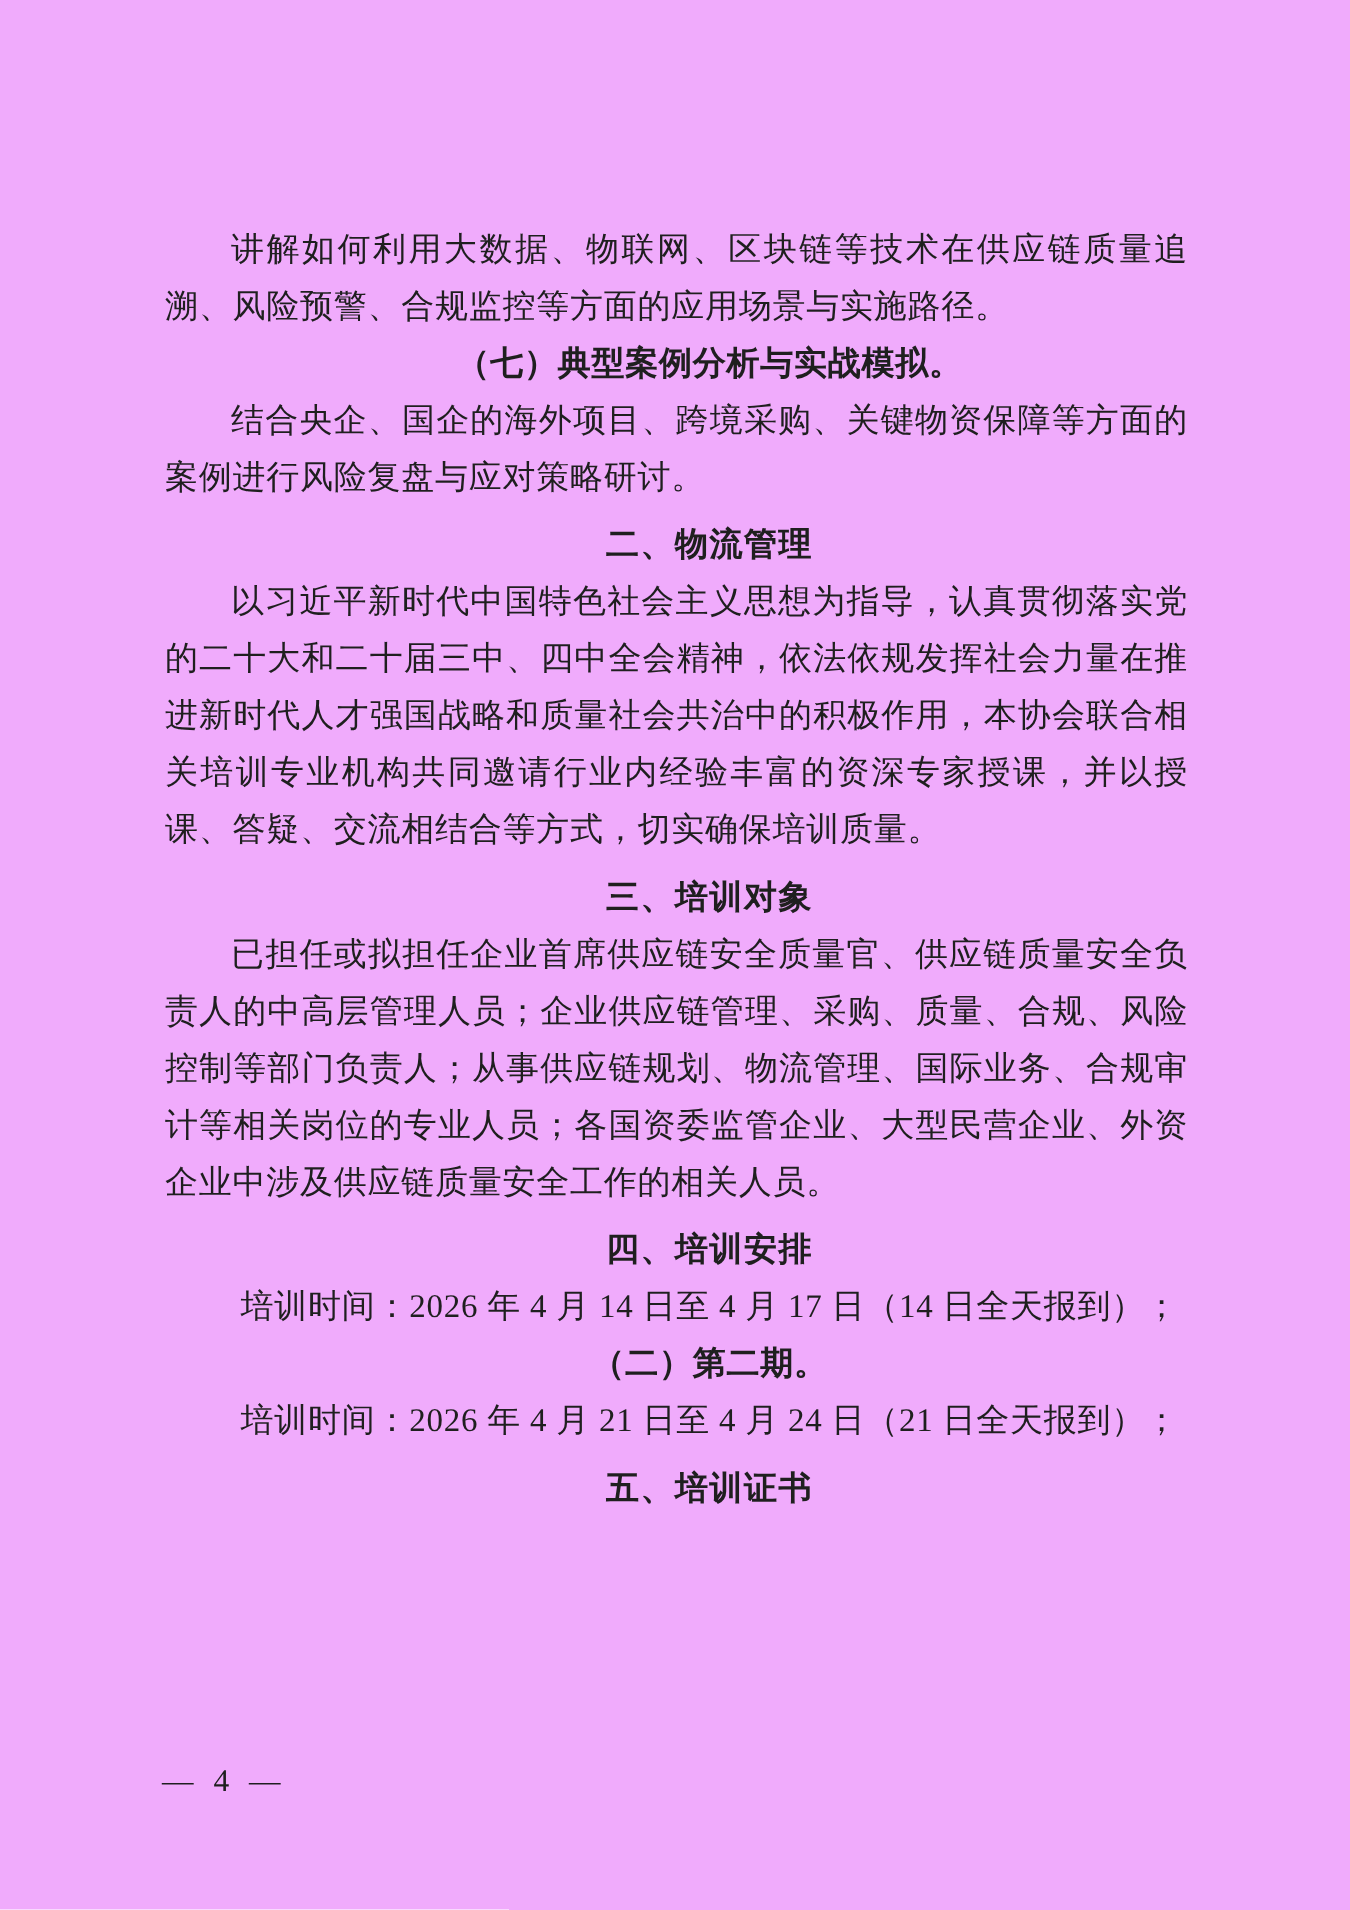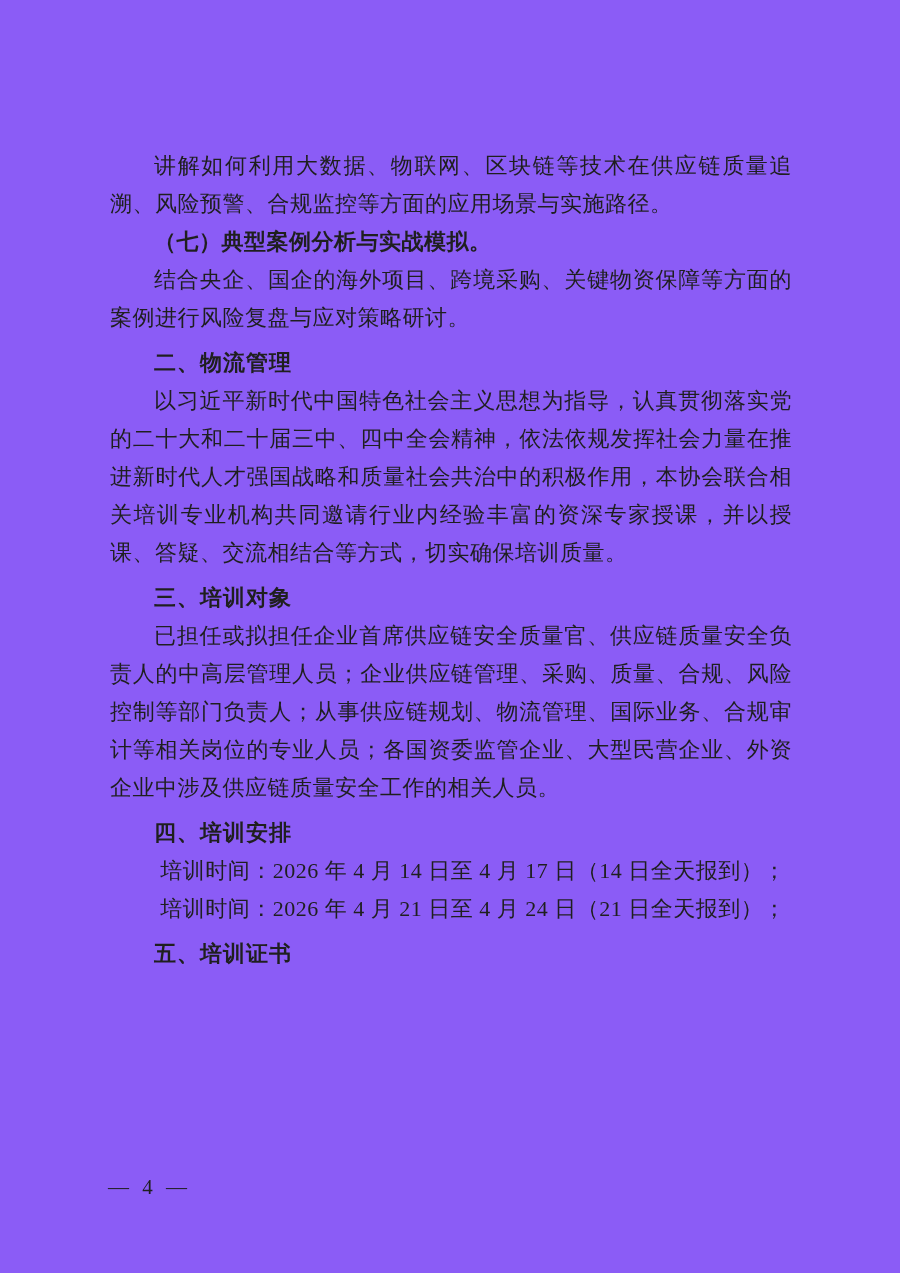--- a/index.html
+++ b/index.html
@@ -4,40 +4,41 @@
 <style>
   html, body {
     margin: 0;
     padding: 0;
     background: #ffffff;
   }
   .page {
     position: relative;
     width: 900px;
     height: 1273px;
-    background: #8b5cf6;
+    background: #f0abfc;
     overflow: hidden;
     font-family: "Liberation Serif", serif;
     color: #1f1f1f;
   }
   .content {
     position: absolute;
     left: 110px;
     top: 147px;
     width: 682px;
   }
   .para,
   .detail,
   .sub-heading,
   .section-heading {
     margin: 0;
     font-size: 22px;
     line-height: 38px;
     text-indent: 2em;
     letter-spacing: 0.5px;
+    text-align: center;
   }
   .para {
     text-align: justify;
     text-justify: inter-ideograph;
   }
   .detail {
     text-align: center;
   }
   .sub-heading {
     font-weight: bold;
@@ -67,17 +68,18 @@
   <div class="content">
     <p class="para">讲解如何利用大数据、物联网、区块链等技术在供应链质量追溯、风险预警、合规监控等方面的应用场景与实施路径。</p>
     <p class="sub-heading">（七）典型案例分析与实战模拟。</p>
     <p class="para">结合央企、国企的海外项目、跨境采购、关键物资保障等方面的案例进行风险复盘与应对策略研讨。</p>
     <p class="section-heading">二、物流管理</p>
     <p class="para">以习近平新时代中国特色社会主义思想为指导，认真贯彻落实党的二十大和二十届三中、四中全会精神，依法依规发挥社会力量在推进新时代人才强国战略和质量社会共治中的积极作用，本协会联合相关培训专业机构共同邀请行业内经验丰富的资深专家授课，并以授课、答疑、交流相结合等方式，切实确保培训质量。</p>
     <p class="section-heading">三、培训对象</p>
     <p class="para">已担任或拟担任企业首席供应链安全质量官、供应链质量安全负责人的中高层管理人员；企业供应链管理、采购、质量、合规、风险控制等部门负责人；从事供应链规划、物流管理、国际业务、合规审计等相关岗位的专业人员；各国资委监管企业、大型民营企业、外资企业中涉及供应链质量安全工作的相关人员。</p>
     <p class="section-heading">四、培训安排</p>
     <p class="detail">培训时间：2026 年 4 月 14 日至 4 月 17 日（14 日全天报到）；</p>
+    <p class="sub-heading">（二）第二期。</p>
     <p class="detail">培训时间：2026 年 4 月 21 日至 4 月 24 日（21 日全天报到）；</p>
     <p class="section-heading">五、培训证书</p>
   </div>
   <div class="footer">— 4 —</div>
 </div>
 
 </body></html>

